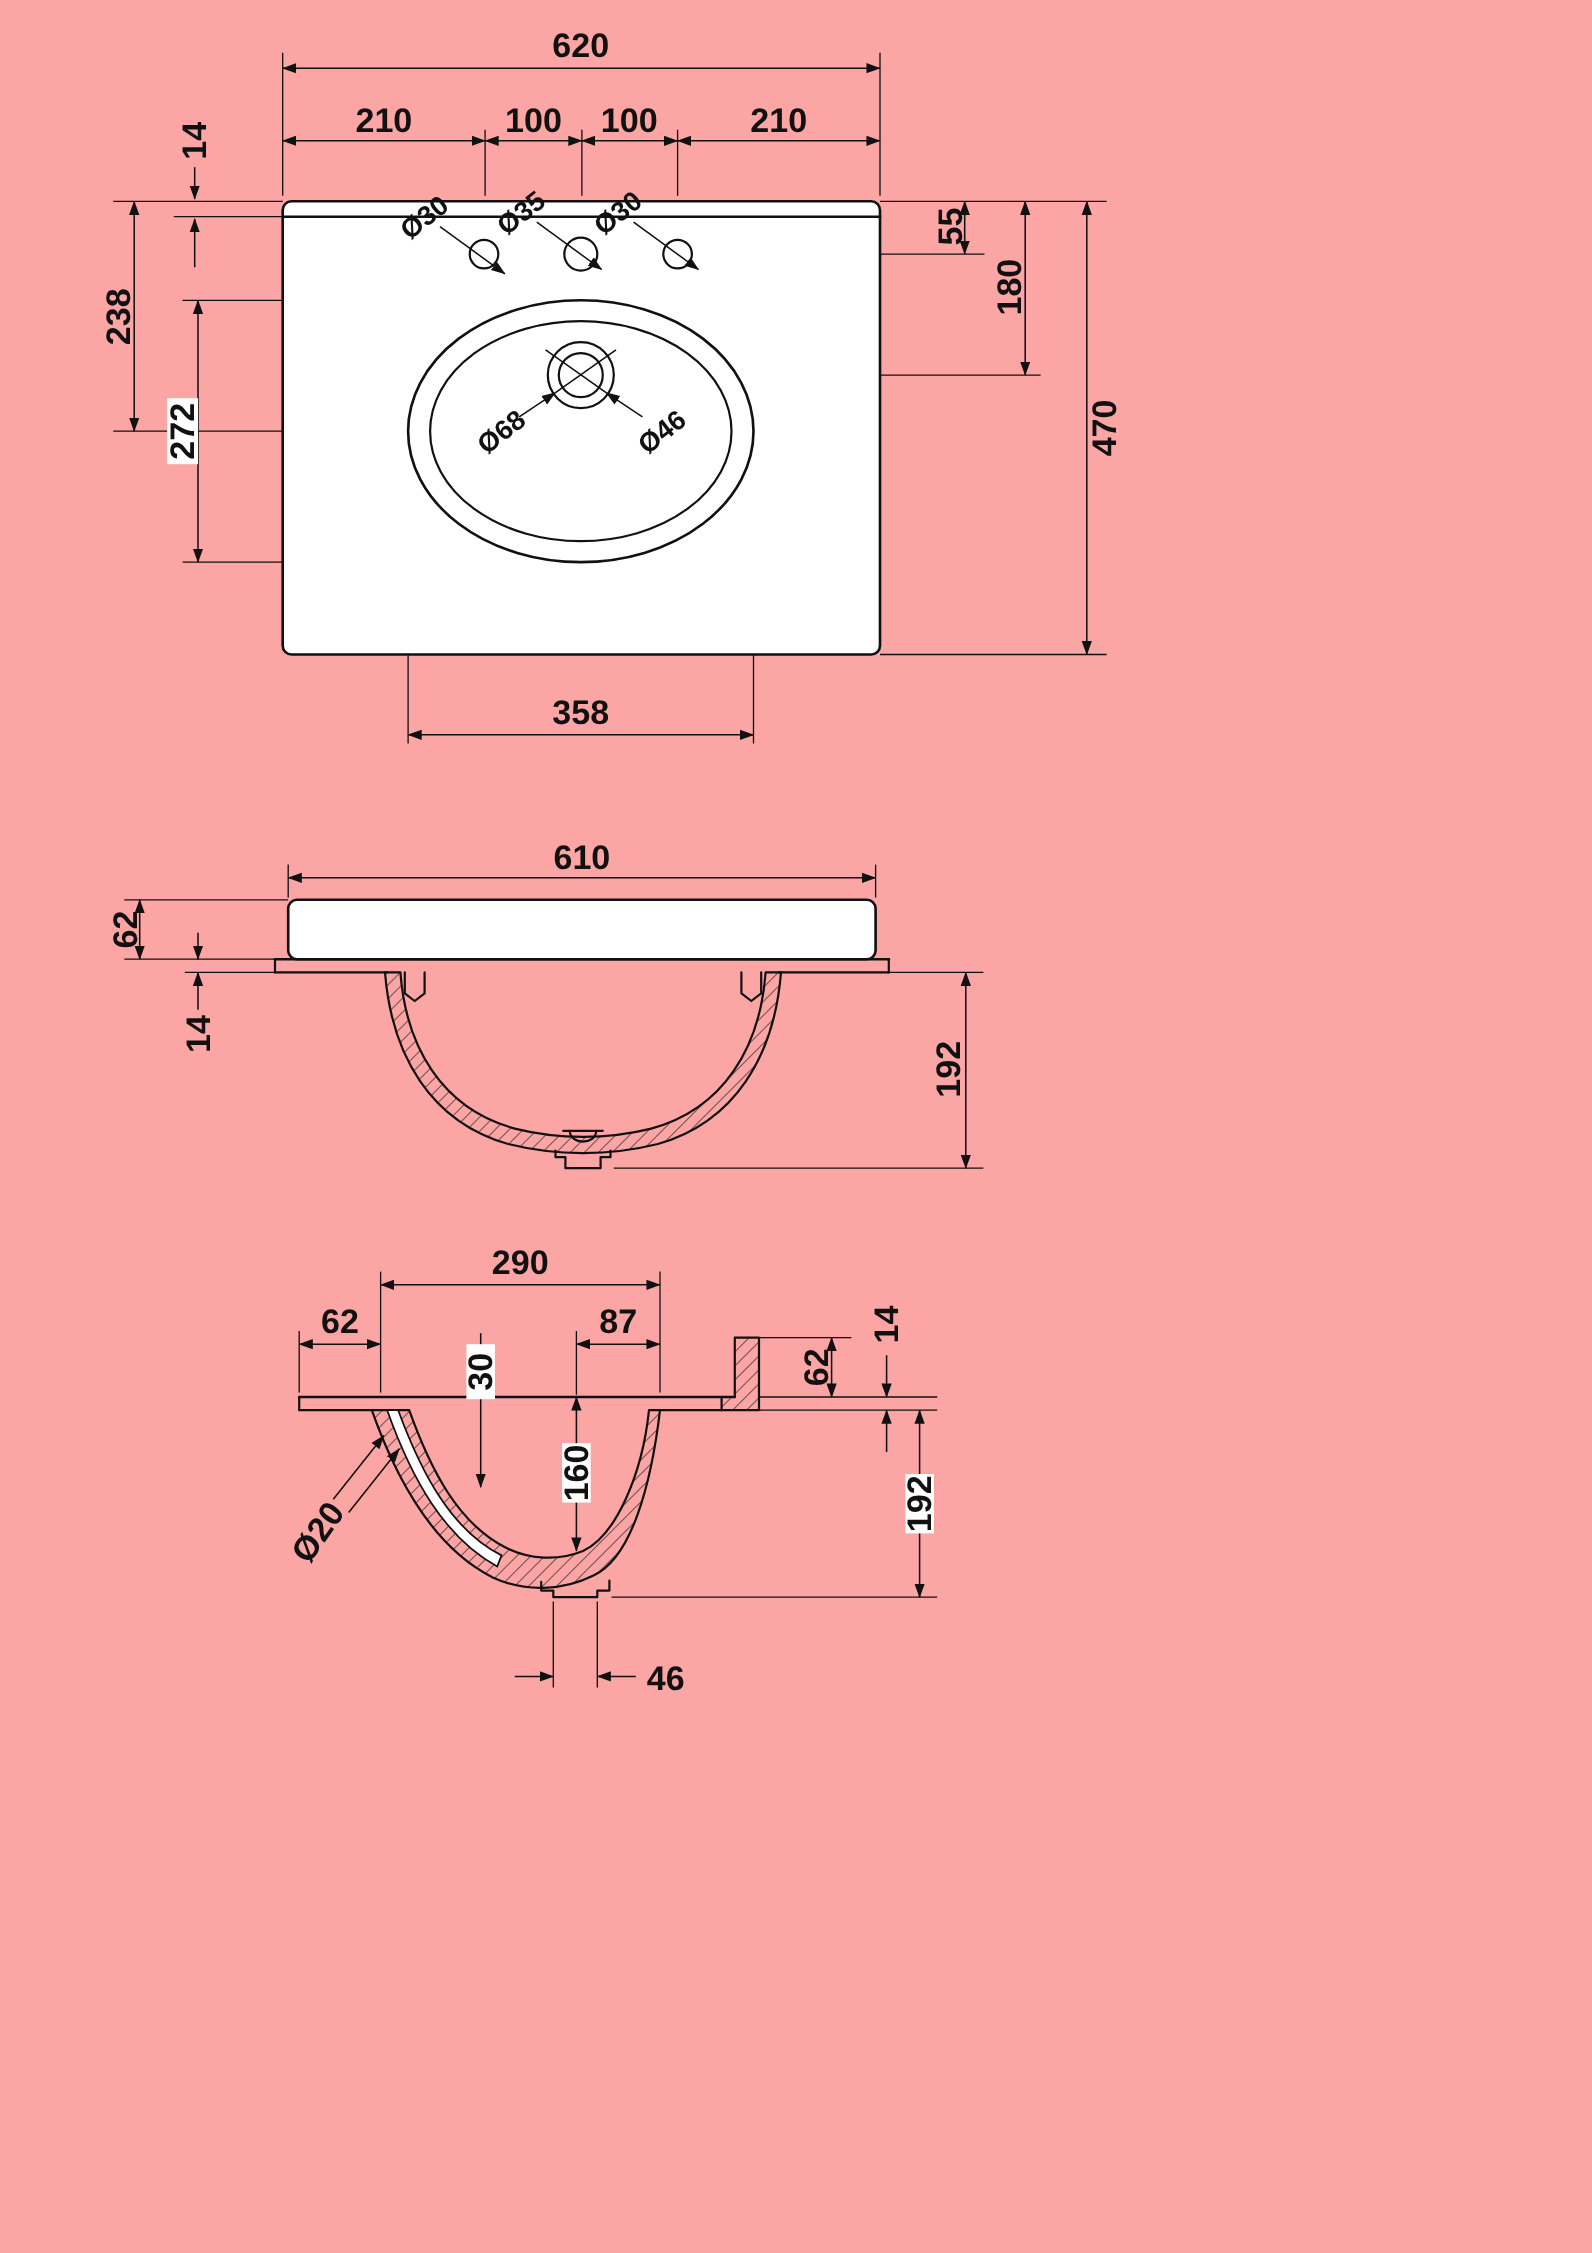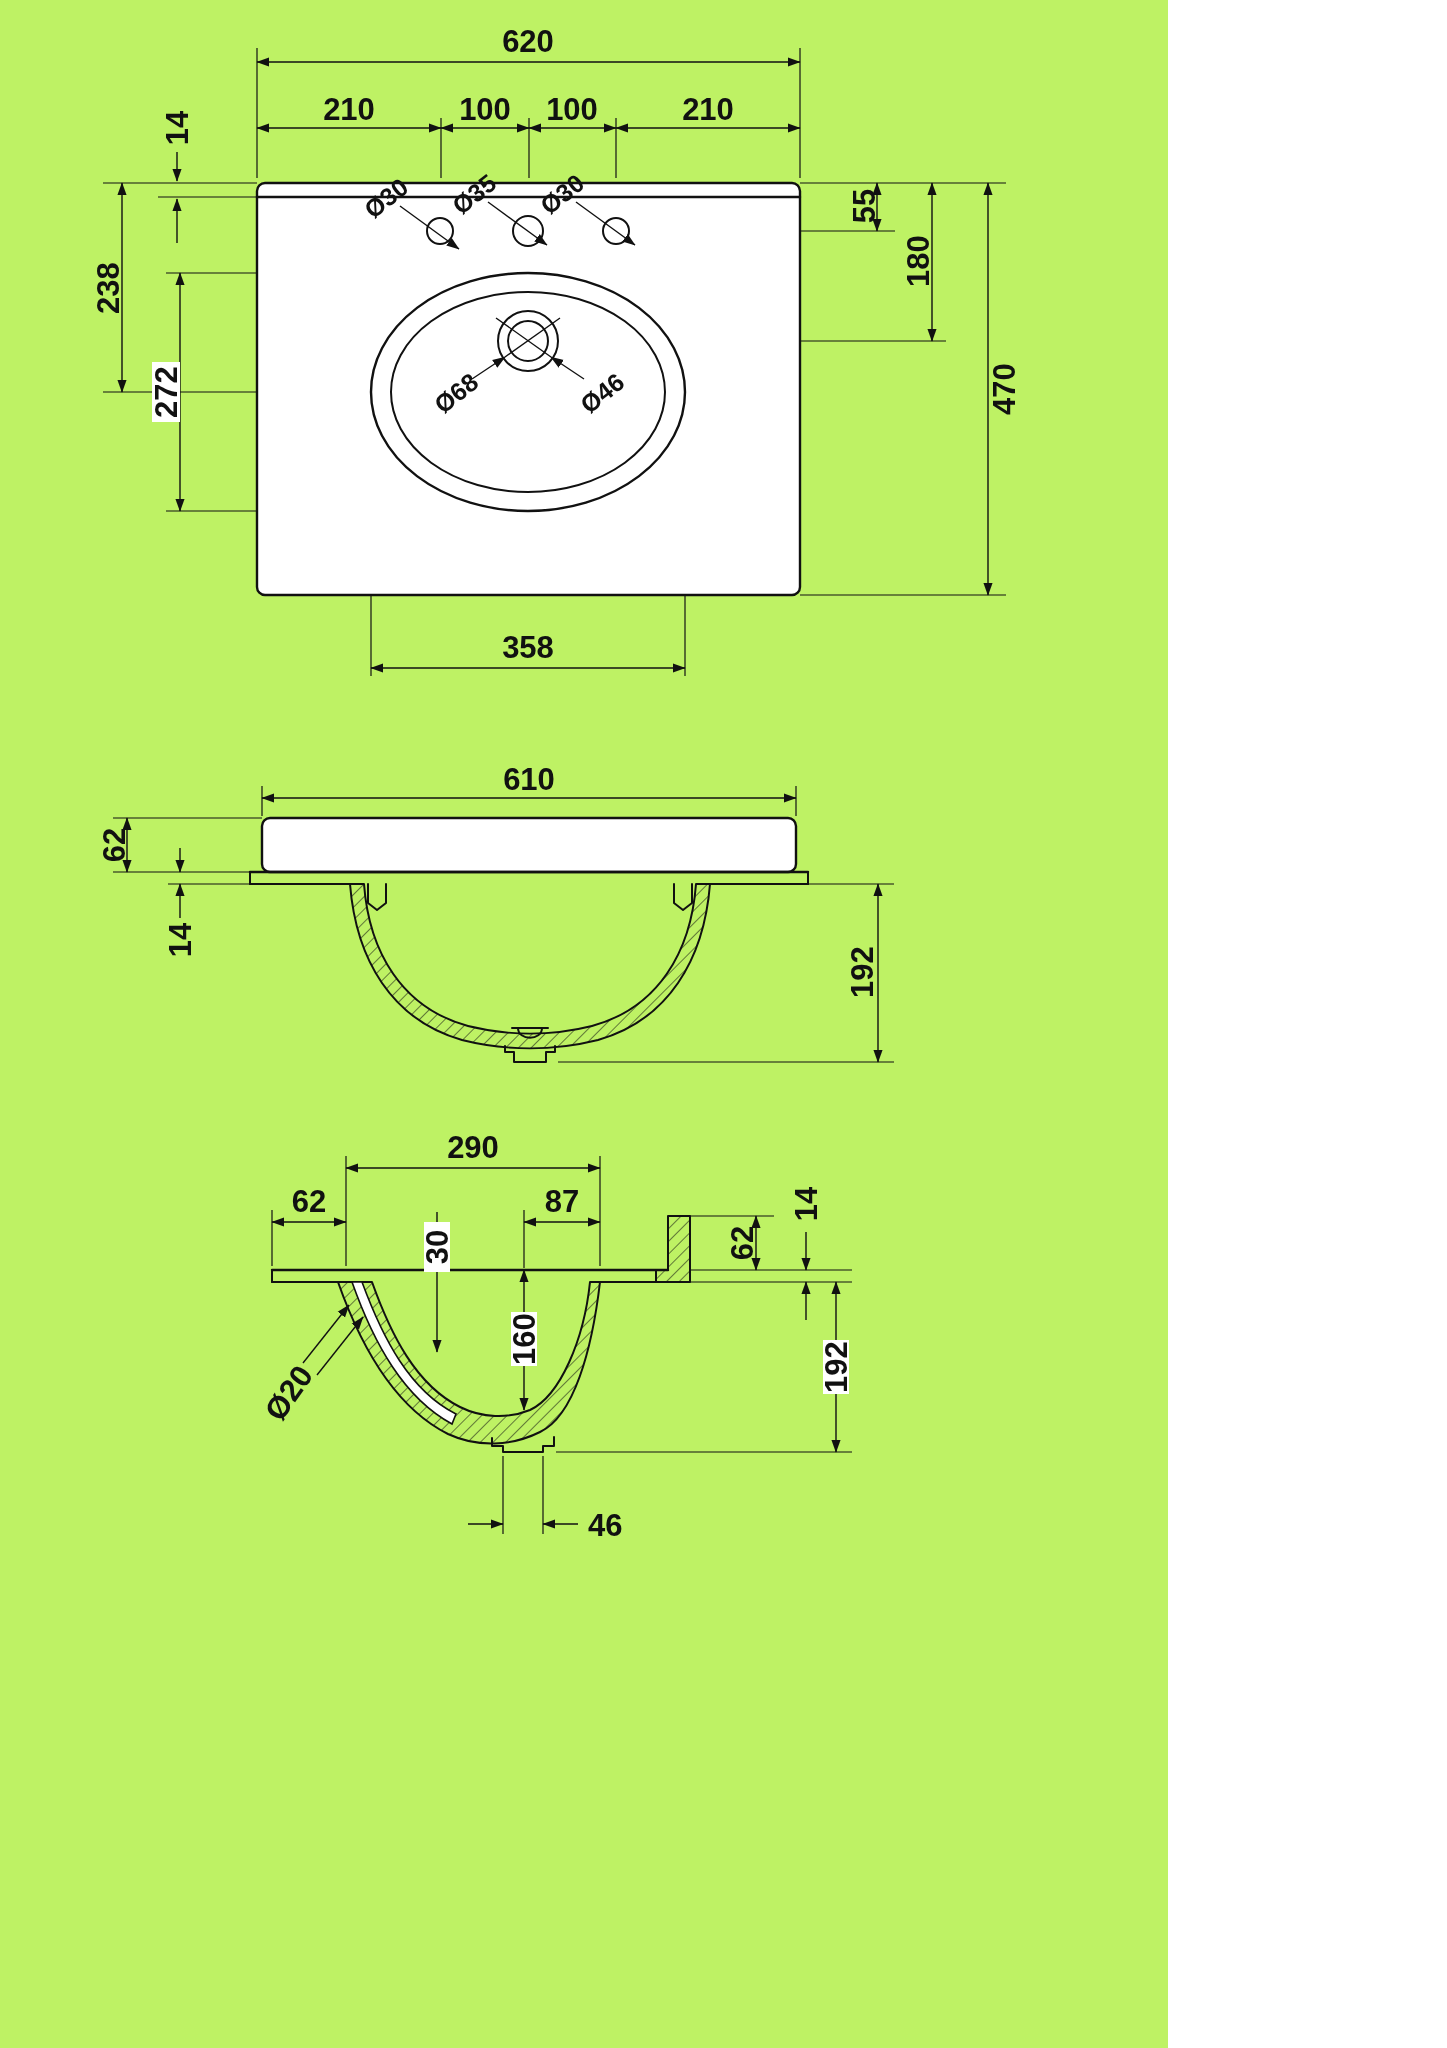--- a/index.html
+++ b/index.html
@@ -1,16 +1,16 @@
 <!DOCTYPE html>
 <html><head>
 <meta charset="utf-8">
 <style>
   html,body{margin:0;padding:0;background:#fff;}
-  .page{position:relative;width:1168px;height:2048px;background:#bef264;overflow:hidden;}
+  .page{position:relative;width:1447px;height:2048px;background:#fca5a5;overflow:hidden;}
   svg{position:absolute;left:0;top:0;}
   svg text{font-family:"Liberation Sans","DejaVu Sans",sans-serif;font-weight:700;fill:#111;}
   .t31{font-size:31px;}
   .t25{font-size:25px;}
   .vlab{dominant-baseline:central;}
   .obj{fill:none;stroke:#111;stroke-width:2.4;stroke-linecap:round;stroke-linejoin:round;}
   .obj2{fill:none;stroke:#111;stroke-width:2;stroke-linecap:round;stroke-linejoin:round;}
   .ext{fill:none;stroke:#111;stroke-width:1.2;}
   .dim{fill:none;stroke:#111;stroke-width:1.4;}
   .band{fill:url(#hatch);stroke:#111;stroke-width:2;stroke-linejoin:round;}

